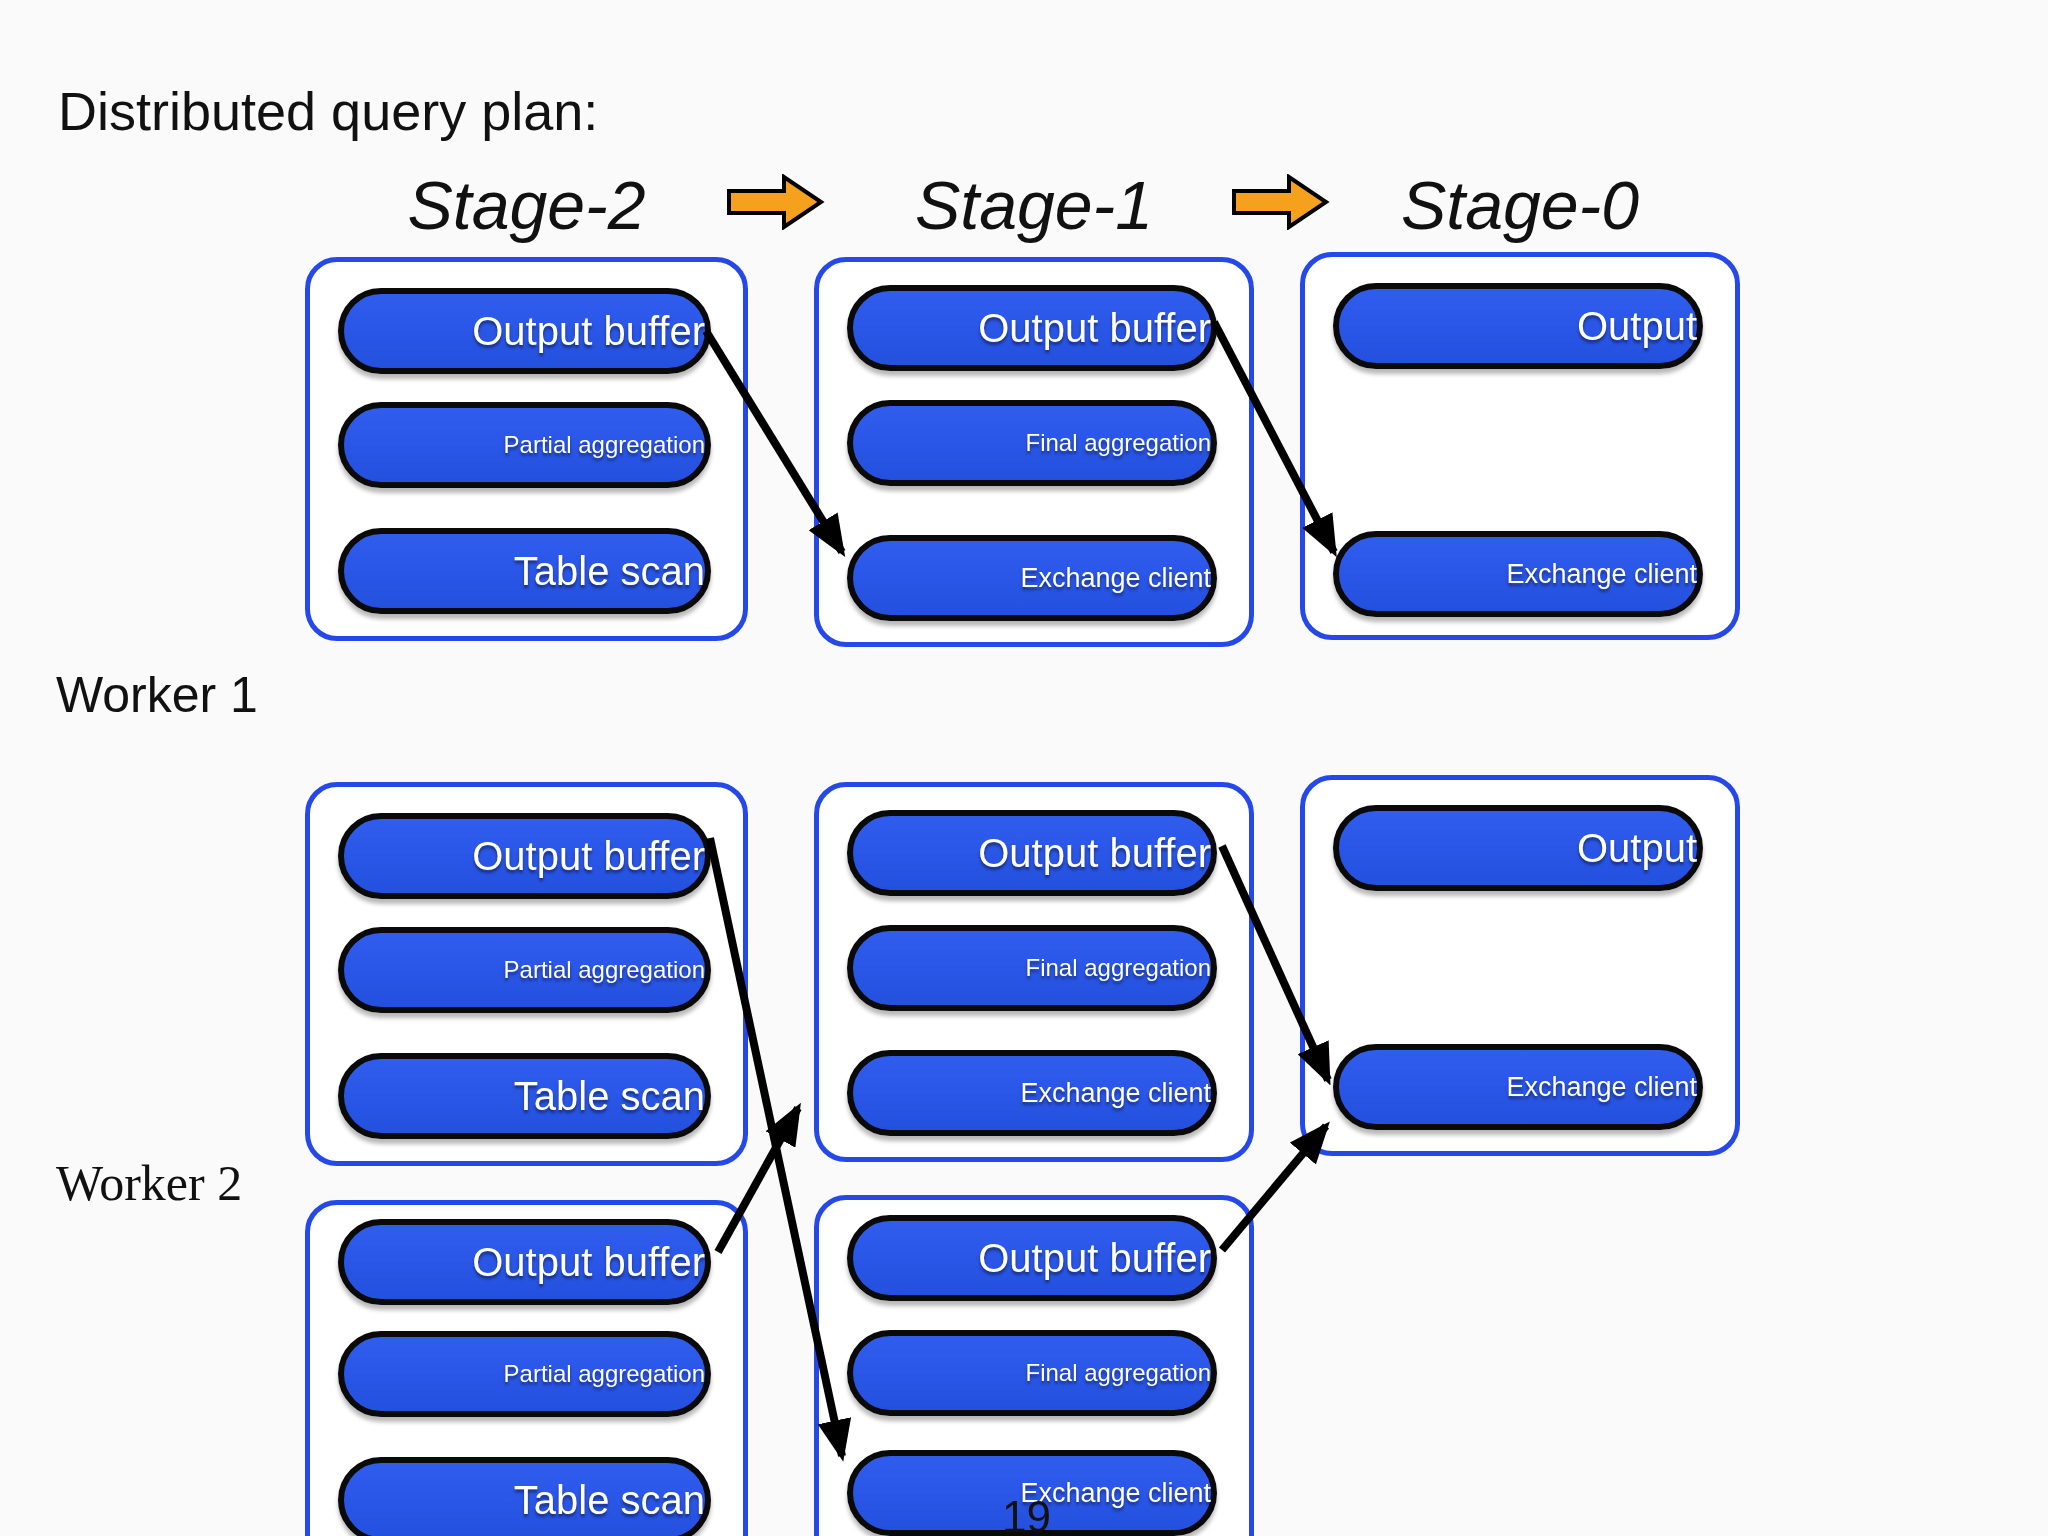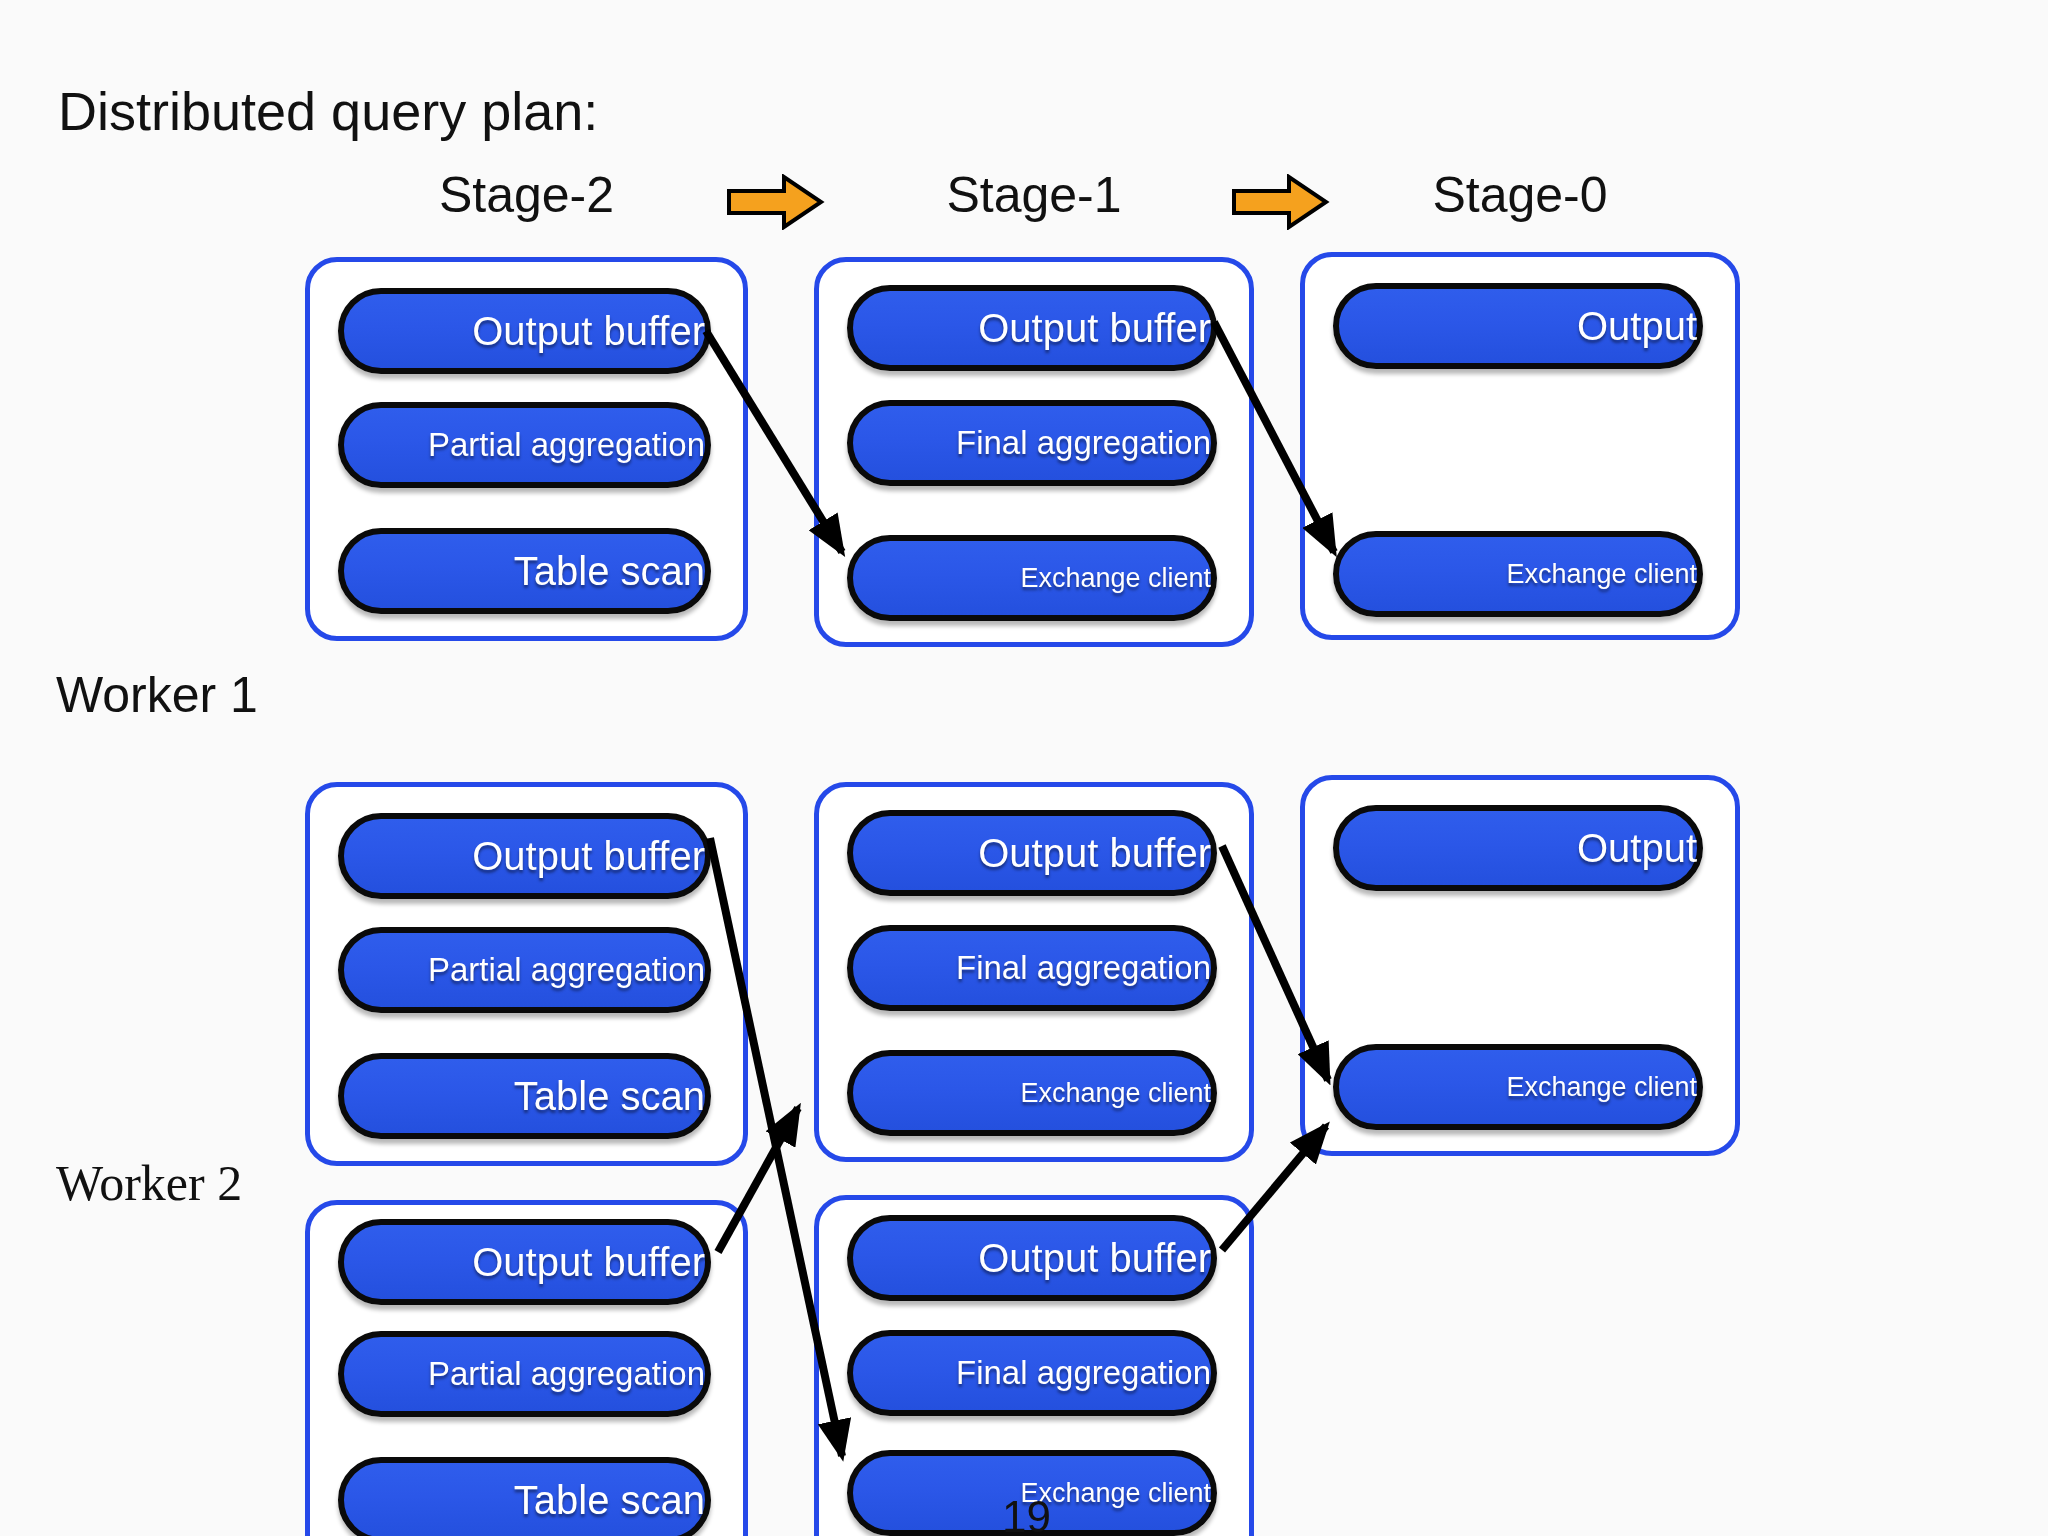--- a/index.html
+++ b/index.html
@@ -21,22 +21,23 @@
   }
   .canvas{position:relative;width:2048px;height:1536px;margin-top:40px;}
 
   .slide-title{
     position:absolute;left:58px;top:40px;
     font-size:54px;letter-spacing:0px;color:var(--ink);
     font-weight:400;
   }
   .stage-label{
     position:absolute;top:126px;height:60px;
-    font-size:50px;text-align:center;color:var(--ink);
+    font-size:68px;text-align:center;color:var(--ink);
     font-weight:400;
+    font-style:italic;
   }
   .worker-label{
     position:absolute;left:56px;
     font-size:50px;color:var(--ink);font-weight:400;
   }
   .note-label{
     position:absolute;left:742px;top:660px;
     font-size:48px;color:var(--ink);font-weight:400;
   }
   .page-number{
@@ -61,21 +62,21 @@
     display:flex;align-items:center;justify-content:flex-end;
     box-shadow:0 5px 4px rgba(0,0,0,0.28);
   }
   .task span{
     color:#ffffff;
     text-shadow:0 3px 3px rgba(0,0,0,0.45);
     white-space:nowrap;
     font-weight:400;
   }
   .t-lg span{font-size:40px;}
-  .t-md span{font-size:33px;}
+  .t-md span{font-size:24px;}
   .t-xc span{font-size:27px;}
 
   .flow-arrow{position:absolute;z-index:2;}
   .flow-arrow polygon{fill:var(--orange);stroke:#000;stroke-width:4;}
 
   .connectors{
     position:absolute;left:0;top:0;z-index:4;
     pointer-events:none;
   }
   .connectors line{stroke:#000;stroke-width:8;}

